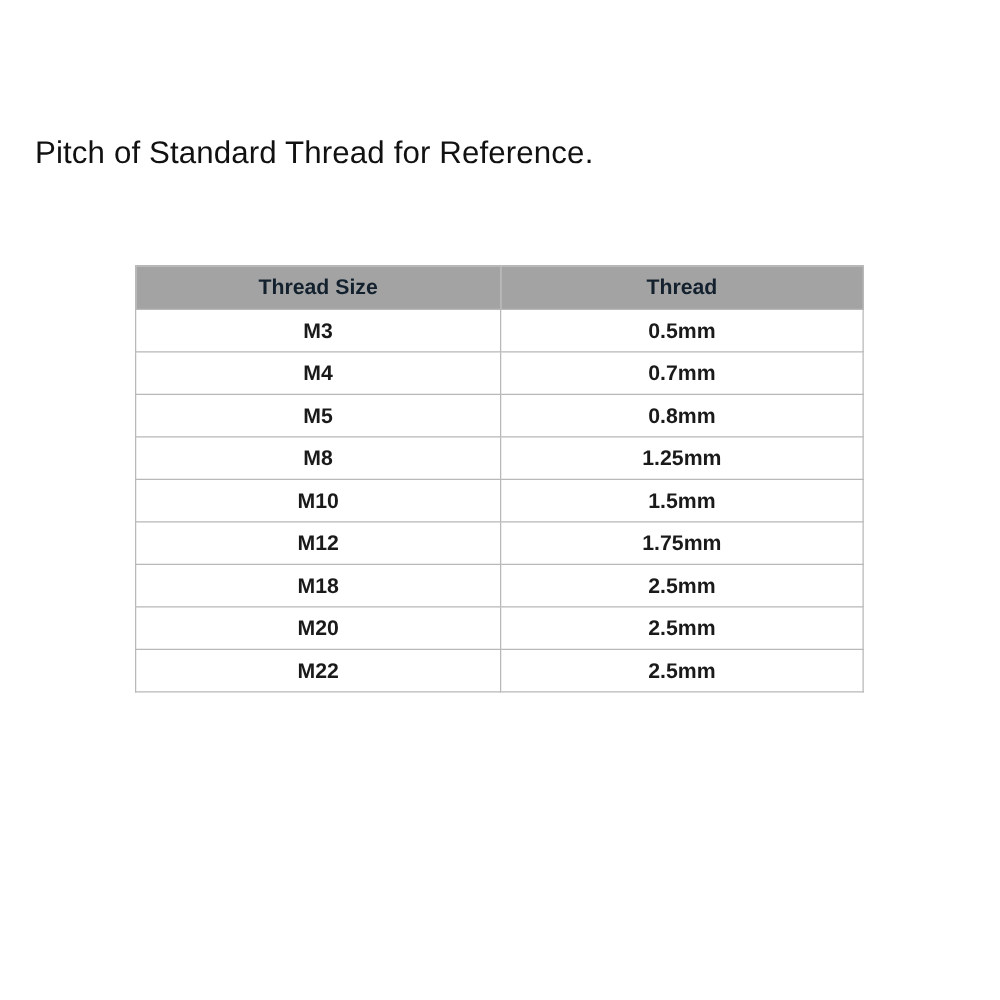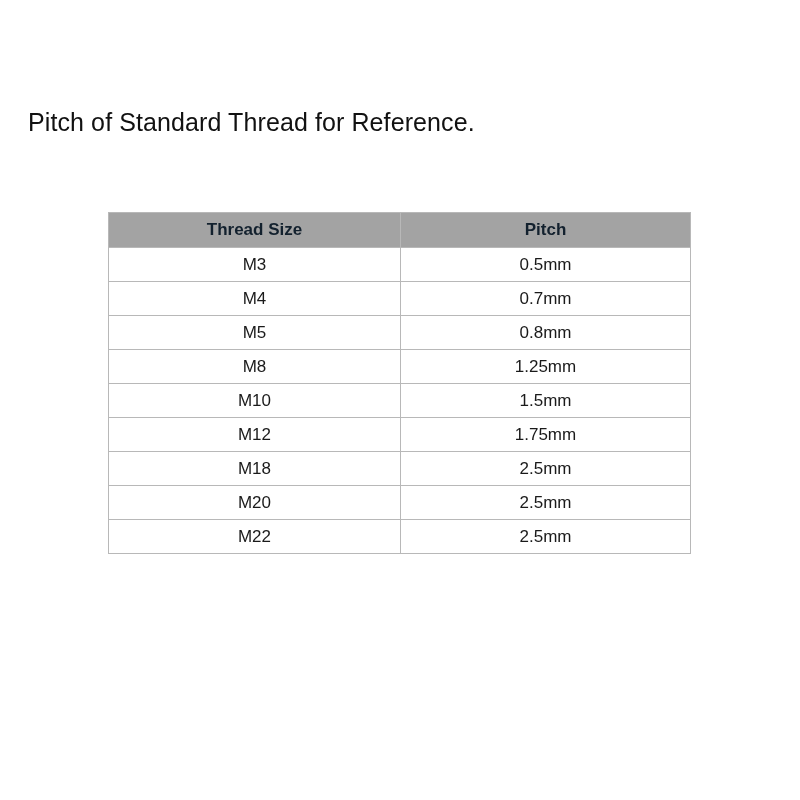--- a/index.html
+++ b/index.html
@@ -41,21 +41,21 @@
     width: 582px;
     table-layout: fixed;
   }
   table.pitch-table th,
   table.pitch-table td {
     border: 1px solid #b8b8b8;
     height: 33px;
     text-align: center;
     vertical-align: middle;
     font-size: 17px;
-    font-weight: 400;
+    font-weight: 700;
     color: #1a1a1a;
     padding: 0;
   }
   table.pitch-table thead th {
     background: #a3a3a3;
     font-weight: 700;
     font-size: 17px;
     height: 34px;
     color: #13212e;
   }
@@ -71,21 +71,21 @@
 
   <div class="table-wrap">
     <table class="pitch-table">
       <colgroup>
         <col class="c1">
         <col class="c2">
       </colgroup>
       <thead>
         <tr>
           <th>Thread Size</th>
-          <th>Pitch</th>
+          <th>Thread</th>
         </tr>
       </thead>
       <tbody>
         <tr>
           <td>M3</td>
           <td>0.5mm</td>
         </tr>
         <tr>
           <td>M4</td>
           <td>0.7mm</td>

